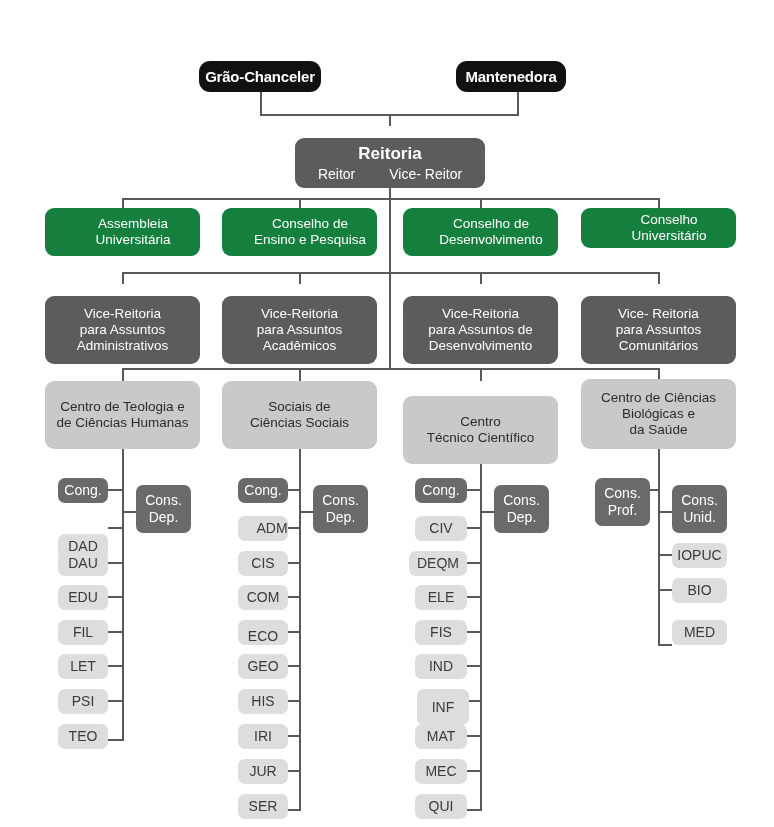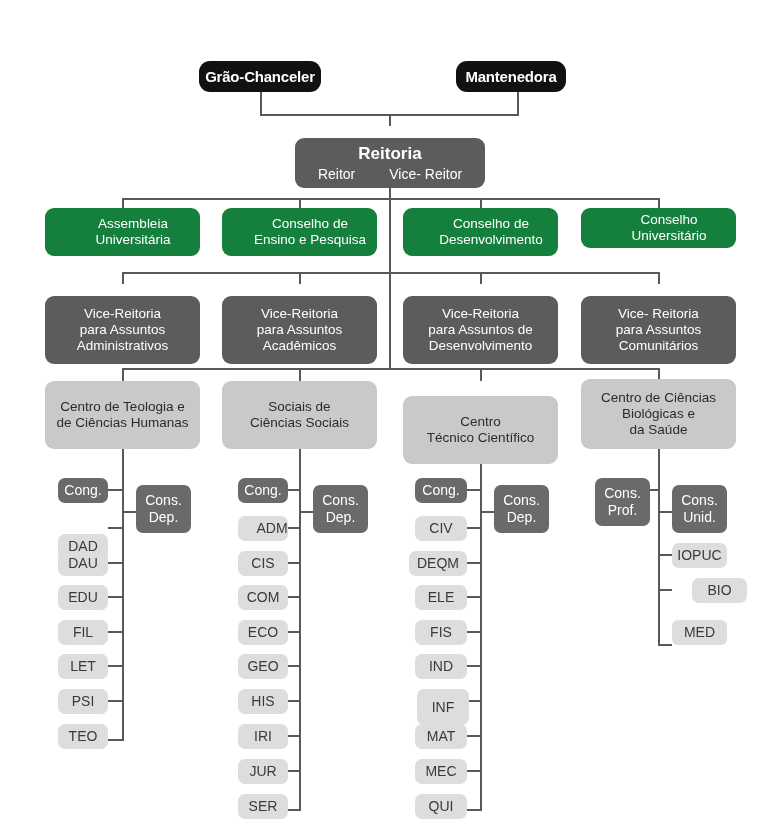--- a/index.html
+++ b/index.html
@@ -206,21 +206,21 @@
     </div>
   <div class="line hline" style="left:288px;top:527px;width:11px;"></div>
   <div class="node tone-pill t-pill" style="left:238px;top:551px;width:50px;height:25px;">
     <span class="ln">CIS</span>
     </div>
   <div class="line hline" style="left:288px;top:562px;width:11px;"></div>
   <div class="node tone-pill t-pill" style="left:238px;top:585px;width:50px;height:25px;">
     <span class="ln">COM</span>
     </div>
   <div class="line hline" style="left:288px;top:596px;width:11px;"></div>
-  <div class="node tone-pill t-pill" style="left:238px;top:620px;width:50px;height:25px;">
+  <div class="node tone-pill t-pill" style="left:238px;top:620px;width:50px;height:25px;justify-content:flex-end;">
     <span class="ln">ECO</span>
     </div>
   <div class="line hline" style="left:288px;top:631px;width:11px;"></div>
   <div class="node tone-pill t-pill" style="left:238px;top:654px;width:50px;height:25px;">
     <span class="ln">GEO</span>
     </div>
   <div class="line hline" style="left:288px;top:665px;width:11px;"></div>
   <div class="node tone-pill t-pill" style="left:238px;top:689px;width:50px;height:25px;">
     <span class="ln">HIS</span>
     </div>
@@ -295,21 +295,21 @@
 
   <div class="line hline" style="left:658px;top:511px;width:14px;"></div>
   <div class="node tone-pilldark t-pill" style="left:672px;top:485px;width:55px;height:48px;">
     <span class="ln">Cons.</span>
     <span class="ln">Unid.</span>
   </div>
   <div class="node tone-pill t-pill" style="left:672px;top:543px;width:55px;height:25px;">
     <span class="ln">IOPUC</span>
     </div>
   <div class="line hline" style="left:658px;top:554px;width:14px;"></div>
-  <div class="node tone-pill t-pill" style="left:692px;top:578px;width:55px;height:25px;">
+  <div class="node tone-pill t-pill" style="left:672px;top:578px;width:55px;height:25px;">
     <span class="ln">BIO</span>
     </div>
   <div class="line hline" style="left:658px;top:589px;width:14px;"></div>
   <div class="node tone-pill t-pill" style="left:672px;top:620px;width:55px;height:25px;border-radius:6px;">
     <span class="ln">MED</span>
     </div>
   <div class="line hline" style="left:658px;top:644px;width:14px;"></div>
 
 </div>
 

